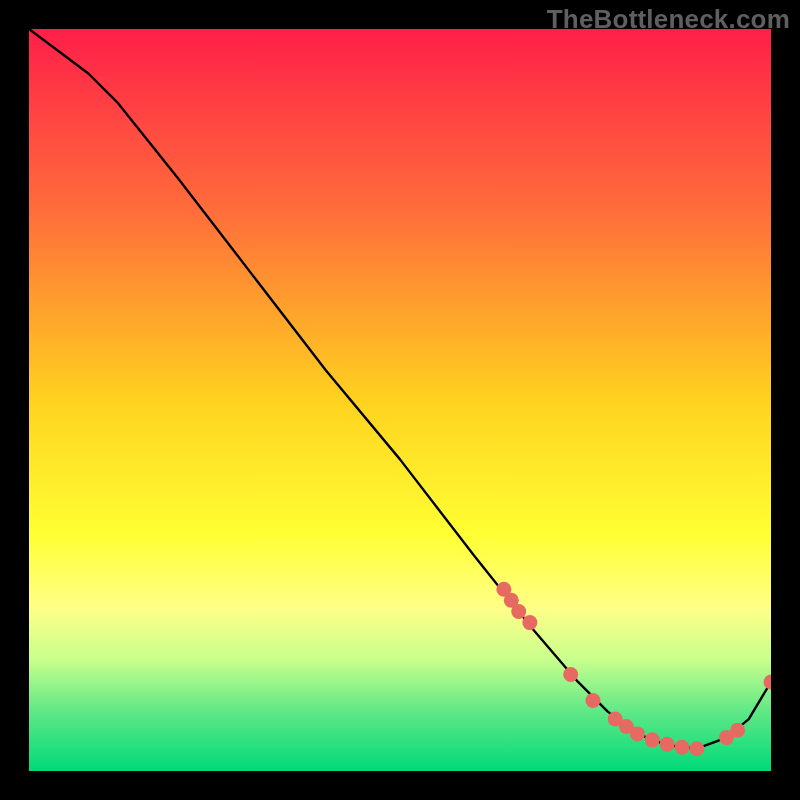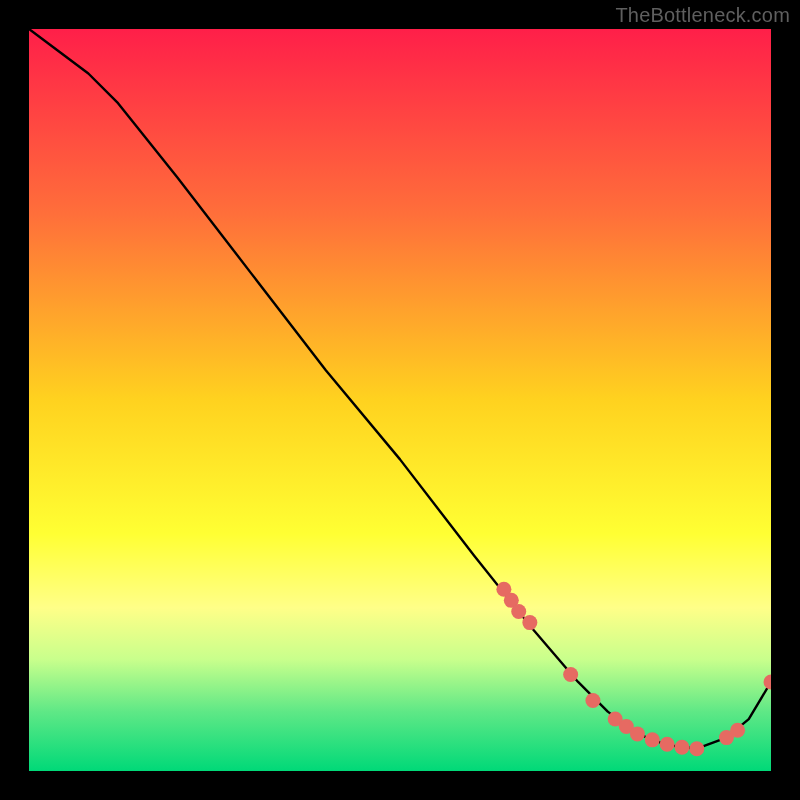--- a/index.html
+++ b/index.html
@@ -15,22 +15,22 @@
     position: relative;
     width: 800px;
     height: 800px;
     background: #000;
   }
   .watermark {
     position: absolute;
     top: 4px;
     right: 10px;
     color: #5f5f5f;
-    font-size: 20px;
-    font-weight: 400;
+    font-size: 26px;
+    font-weight: 700;
     letter-spacing: 0.2px;
     z-index: 5;
   }
   .plot {
     position: absolute;
     left: 29px;
     top: 29px;
     width: 742px;
     height: 742px;
   }

